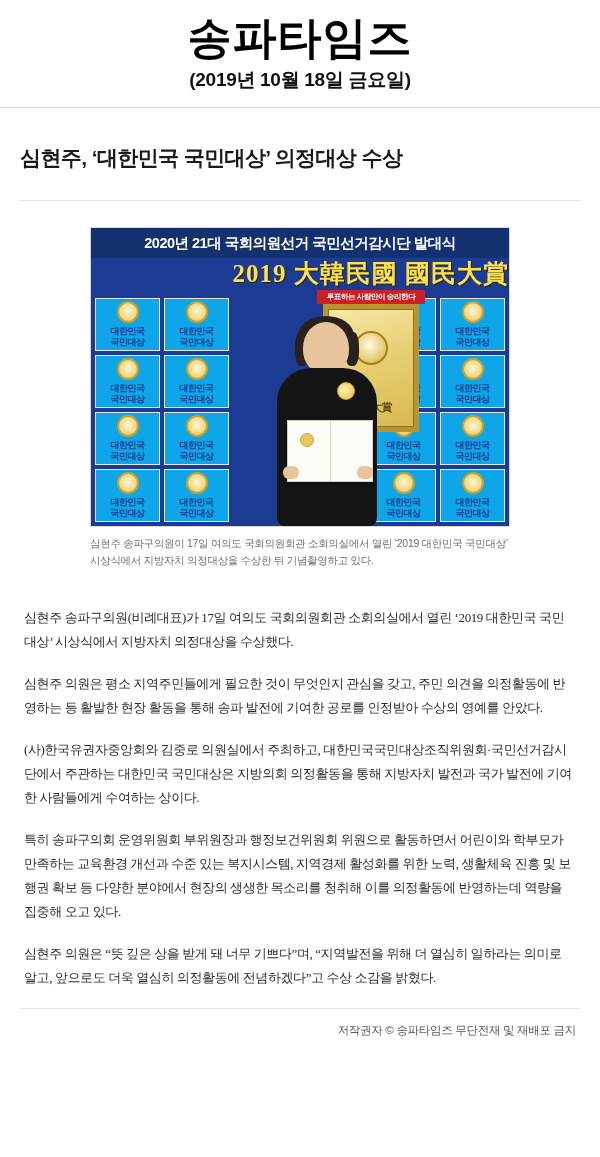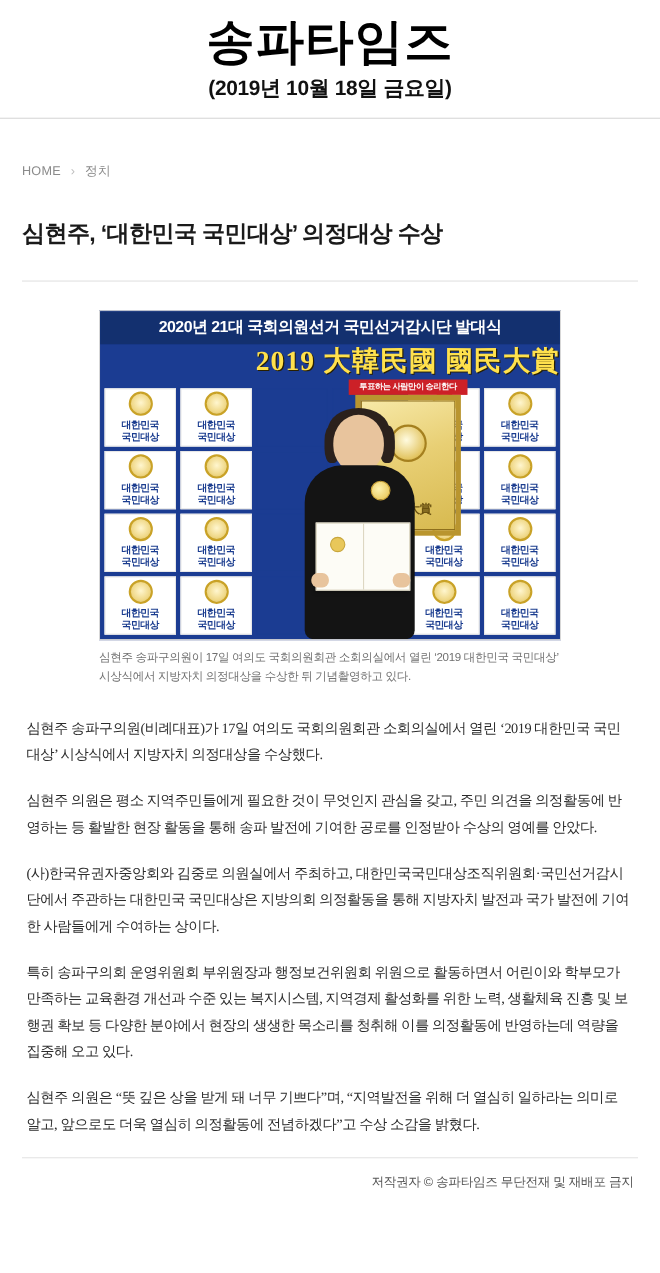--- a/index.html
+++ b/index.html
@@ -74,21 +74,21 @@
     letter-spacing: -0.6px;
     line-height: 1.35;
   }
   .headline-rule {
     margin: 28px 20px 0 20px;
     border-top: 1px solid #e2e2e2;
   }
 
   
   .figure {
-    margin: 26px auto 0 auto;
+    margin: 26px auto 11px auto;
     width: 420px;
   }
   .photo {
     width: 420px;
     height: 300px;
     position: relative;
     overflow: hidden;
     background: #1f3f8f;
     border: 1px solid #d7d7d7;
   }
@@ -130,21 +130,21 @@
   .tilegrid {
     position: absolute;
     top: 66px; left: 0; right: 0; bottom: 0;
     display: grid;
     grid-template-columns: repeat(6, 1fr);
     grid-template-rows: repeat(4, 1fr);
     gap: 4px;
     padding: 4px;
   }
   .tile {
-    background: #ffffff;
+    background: #0ea5e9;
     border: 1px solid #e7e7e7;
     display: flex;
     flex-direction: column;
     align-items: center;
     justify-content: center;
     font-size: 9px;
     font-weight: bold;
     color: #1a3c8f;
     letter-spacing: -0.5px;
     line-height: 1.25;
@@ -300,23 +300,20 @@
 <body>
 
 <div class="page">
 
   <div class="masthead">
     <div class="masthead-title">송파타임즈</div>
     <div class="masthead-date">(2019년 10월 18일 금요일)</div>
     <div class="masthead-rule"></div>
   </div>
 
-  <div class="breadcrumb">
-    <a class="crumb" href="#">HOME</a><span class="sep">›</span><a class="crumb" href="#">정치</a>
-  </div>
 
   <h1 class="headline">심현주, ‘대한민국 국민대상’ 의정대상 수상</h1>
   <div class="headline-rule"></div>
 
   <div class="figure">
     <div class="photo">
       <div class="photo-bg"></div>
       <div class="photo-topband">2020년 21대 국회의원선거 국민선거감시단 발대식</div>
       <div class="photo-title">2019 大韓民國 國民大賞</div>
 

